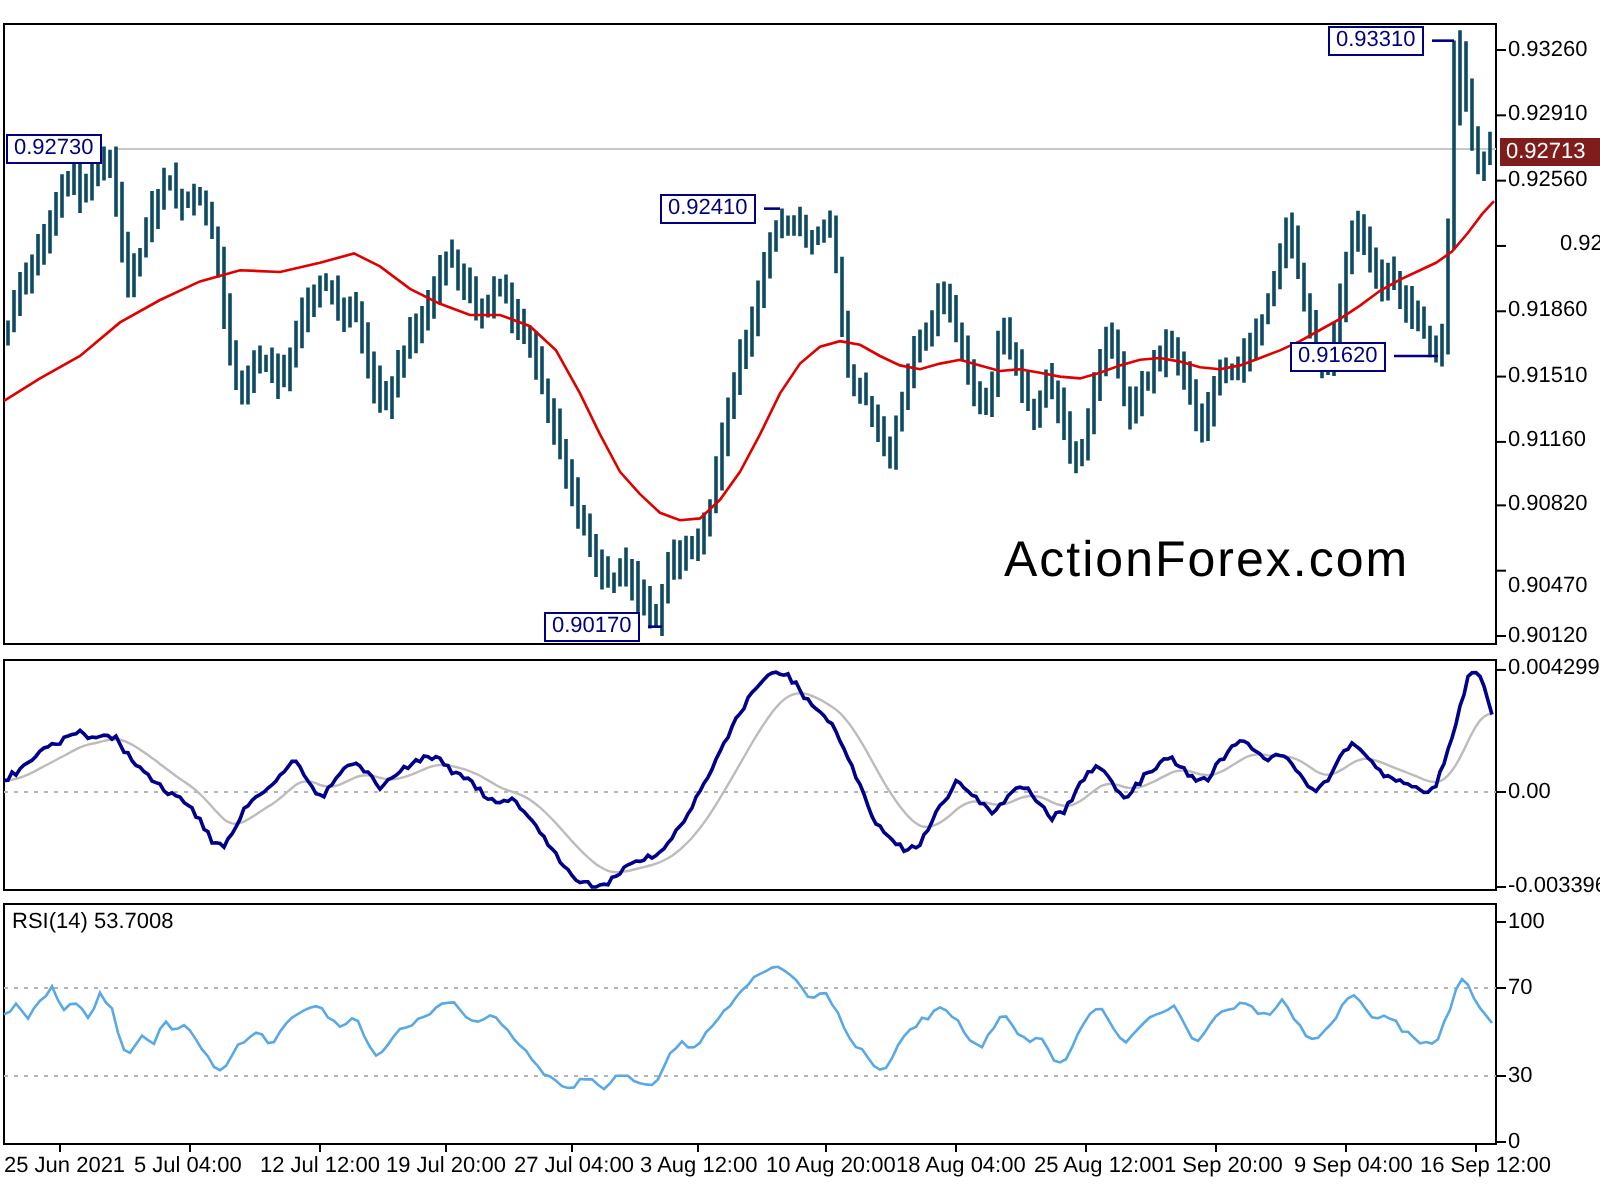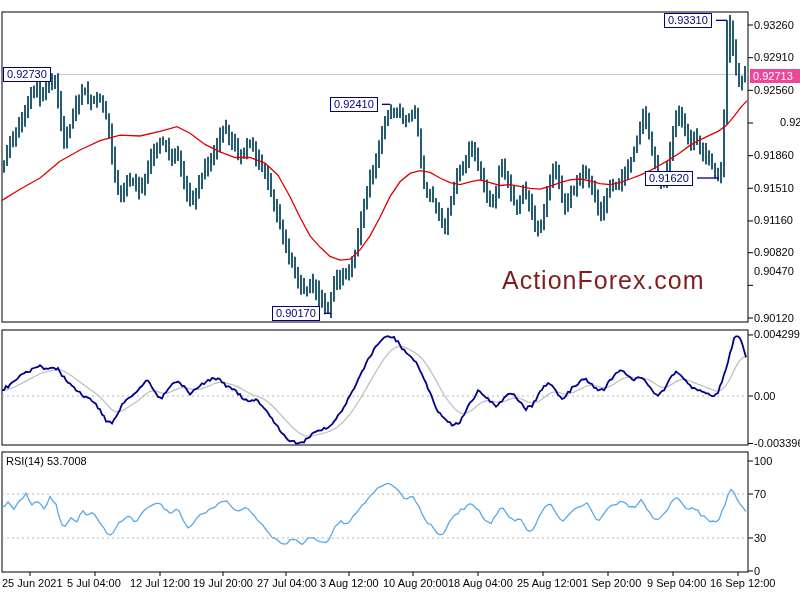--- a/index.html
+++ b/index.html
@@ -5,24 +5,24 @@
   html,body{margin:0;padding:0;background:#ffffff;}
   #stage{position:relative;width:800px;height:600px;background:#fff;overflow:hidden;
          font-family:"Liberation Sans",sans-serif;-webkit-font-smoothing:none;}
   #vec{position:absolute;left:0;top:0;}
   #title{position:absolute;left:5px;top:3px;font-size:11px;color:#000;white-space:nowrap;}
   #title .tri{display:inline-block;font-size:8px;vertical-align:1px;margin-right:5px;}
   .panel-label{position:absolute;font-size:11px;color:#000;white-space:nowrap;}
   .callout{position:absolute;height:13px;line-height:13px;padding:0 3px;border:1px solid #000080;
            background:#ffffff;color:#000080;font-size:11px;z-index:5;}
   .curprice{position:absolute;height:14px;line-height:14px;width:47px;text-align:left;padding-left:3px;
-            background:#ec4899;color:#ffffff;font-size:11px;z-index:6;}
+            background:#7f1d1d;color:#ffffff;font-size:11px;z-index:6;}
   .ytick{position:absolute;left:754px;font-size:11px;color:#000;white-space:nowrap;}
   .xlab{position:absolute;top:577px;font-size:11px;color:#000;white-space:nowrap;}
-  #watermark{position:absolute;left:502px;top:266px;font-size:25px;color:#7f1d1d;
+  #watermark{position:absolute;left:502px;top:266px;font-size:25px;color:#000000;
              letter-spacing:1px;z-index:1;}
 </style>
 </head>
 <body>
 
 <div id="stage">
   <svg id="vec" width="800" height="600">
       <rect x="2" y="12" width="746" height="310" fill="none" stroke="#000000" stroke-width="1"></rect>
       <rect x="2" y="330" width="746" height="115" fill="none" stroke="#000000" stroke-width="1"></rect>
       <rect x="2" y="452" width="746" height="120" fill="none" stroke="#000000" stroke-width="1"></rect>
@@ -77,21 +77,21 @@
 
   <div id="labels">
       <div class="ytick" style="top: 18.5px;">0.93260</div>
       <div class="ytick" style="top: 51.1592px;">0.92910</div>
       <div class="ytick" style="top: 83.8185px;">0.92560</div>
       <div class="ytick" style="top: 116.478px; margin-left: 26px;">0.92210</div>
       <div class="ytick" style="top: 149.137px;">0.91860</div>
       <div class="ytick" style="top: 181.796px;">0.91510</div>
       <div class="ytick" style="top: 214.455px;">0.91160</div>
       <div class="ytick" style="top: 246.182px;">0.90820</div>
-      <div class="ytick" style="top: 265px;">0.90470</div>
+      <div class="ytick" style="top: 287px;">0.90470</div>
       <div class="ytick" style="top: 311.5px;">0.90120</div>
       <div class="callout" style="left: 3px; top: 66.9554px;">0.92730</div>
       <div class="callout" style="left: 330px; top: 96.8153px;">0.92410</div>
       <div class="callout" style="left: 272px; top: 305.834px;">0.90170</div>
       <div class="callout" style="left: 664px; top: 12.8344px;">0.93310</div>
       <div class="callout" style="left: 645px; top: 170.532px;">0.91620</div>
       <div class="curprice" style="left: 750px; top: 69.0417px;">0.92713</div>
       <div class="ytick" style="top: 328.454px;">0.004299</div>
       <div class="ytick" style="top: 389.5px;">0.00</div>
       <div class="ytick" style="top: 437px;">-0.003396</div>

